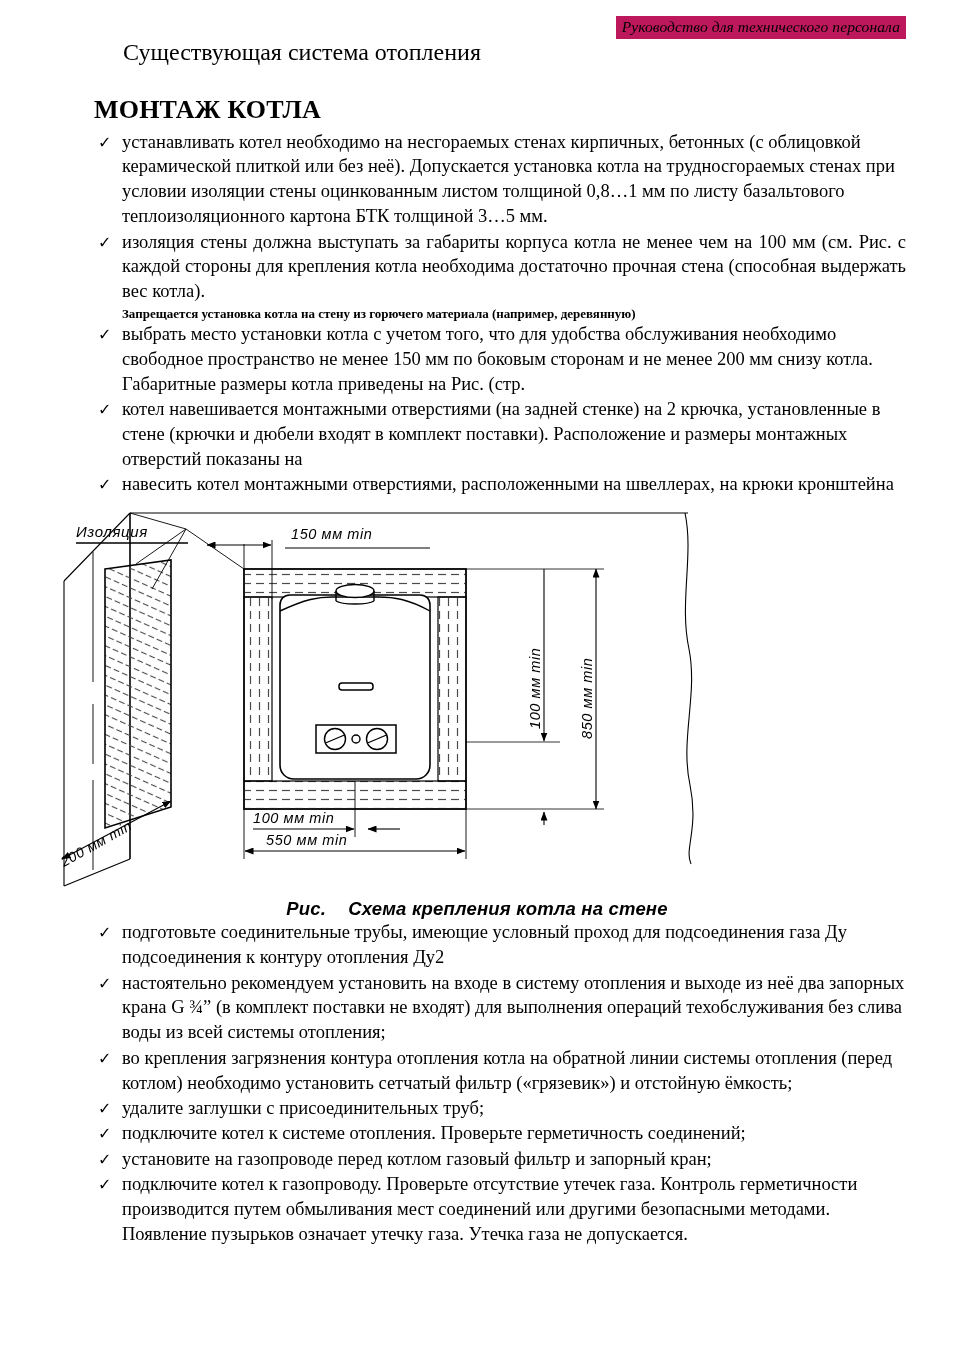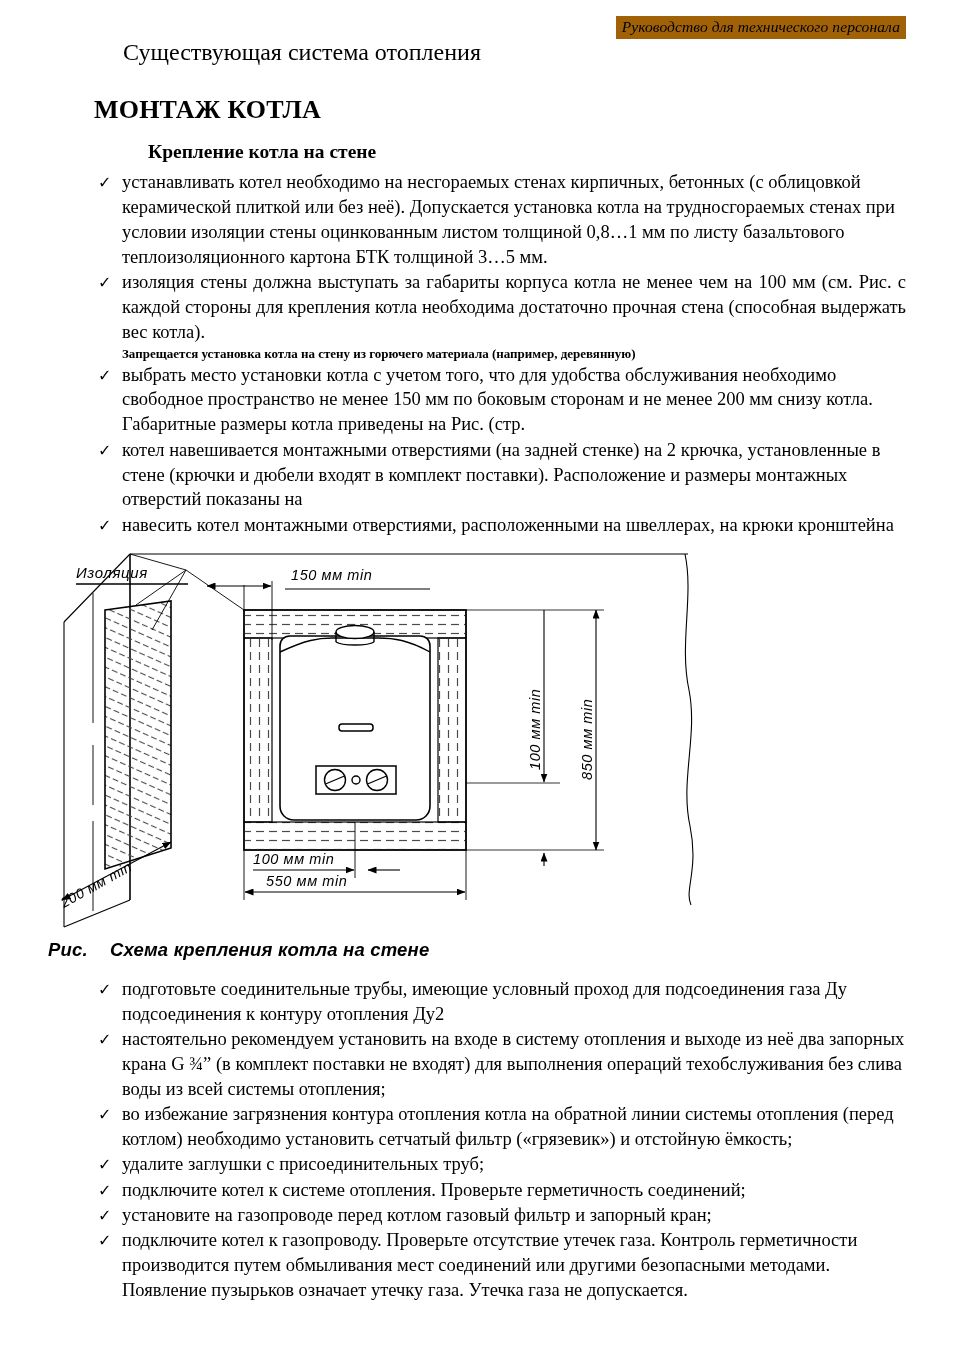--- a/index.html
+++ b/index.html
@@ -22,21 +22,21 @@
     height: 1350px;
     box-sizing: border-box;
     padding: 0 48px 0 48px;
   }
 
   
   .header-band {
     position: absolute;
     top: 16px;
     right: 48px;
-    background: #a16207;
+    background: #be185d;
     padding: 2px 6px 3px 6px;
     line-height: 1.1;
   }
   .header-band .hdr-text {
     font-family: "Liberation Serif", "DejaVu Serif", serif;
     font-style: italic;
     font-size: 15.5px;
     letter-spacing: 0.1px;
     white-space: nowrap;
   }
@@ -114,26 +114,26 @@
     width: 858px;
     height: 385px;
     margin-top: 10px;
   }
   .figure-svg {
     position: absolute;
     left: 0;
     top: 0;
   }
   .fig-caption {
-    text-align: left;
+    text-align: center;
     font-family: "Liberation Sans", "DejaVu Sans", sans-serif;
     font-weight: bold;
     font-style: italic;
     font-size: 18.5px;
-    margin: 6px 0 16px 0;
+    margin: 6px 0 0 0;
     letter-spacing: 0.2px;
   }
   .fig-caption .cap-num { margin-right: 22px; }
 
   .tail-list { margin-top: 8px; }
 </style>
 </head>
 <body>
 
 <div class="page">
@@ -142,21 +142,20 @@
     <span class="hdr-text">Руководство для технического персонала</span>
   </div>
 
   <div class="content">
 
     <div class="sub-caption">Существующая система отопления</div>
 
 
     <h1 class="section-title">МОНТАЖ КОТЛА</h1>
 
-    <h2 class="sub-title">Крепление котла на стене</h2>
 
     <ul class="checklist">
       <li>
         <span class="tick">✓</span>
         <span class="li-text">устанавливать котел необходимо на несгораемых стенах   кирпичных, бетонных  (с облицовкой керамической плиткой или без неё). Допускается установка котла на трудносгораемых стенах  при условии изоляции стены оцинкованным листом толщиной 0,8…1 мм   по листу базальтового теплоизоляционного картона БТК толщиной 3…5 мм.</span>
       </li>
       <li class="justify-both">
         <span class="tick">✓</span>
         <span class="li-text">изоляция стены должна выступать за габариты корпуса котла не менее чем на 100 мм (см. Рис.      с каждой стороны для крепления котла необходима достаточно прочная стена (способная выдержать вес котла).</span>
       </li>
@@ -308,21 +307,21 @@
       <li>
         <span class="tick">✓</span>
         <span class="li-text">подготовьте соединительные трубы, имеющие условный проход для подсоединения газа Ду   подсоединения к контуру отопления Ду2</span>
       </li>
       <li>
         <span class="tick">✓</span>
         <span class="li-text">настоятельно рекомендуем установить на входе в систему отопления и выходе из неё два запорных крана G ¾” (в комплект поставки не входят) для выполнения операций техобслуживания без слива воды из всей системы отопления;</span>
       </li>
       <li>
         <span class="tick">✓</span>
-        <span class="li-text">во избежание загрязнения контура отопления котла на обратной линии системы отопления (перед котлом) необходимо установить сетчатый фильтр («грязевик») и отстойную ёмкость;</span>
+        <span class="li-text">во крепления загрязнения контура отопления котла на обратной линии системы отопления (перед котлом) необходимо установить сетчатый фильтр («грязевик») и отстойную ёмкость;</span>
       </li>
       <li>
         <span class="tick">✓</span>
         <span class="li-text">удалите заглушки с присоединительных труб;</span>
       </li>
       <li>
         <span class="tick">✓</span>
         <span class="li-text">подключите котел к системе отопления. Проверьте герметичность соединений;</span>
       </li>
       <li>

